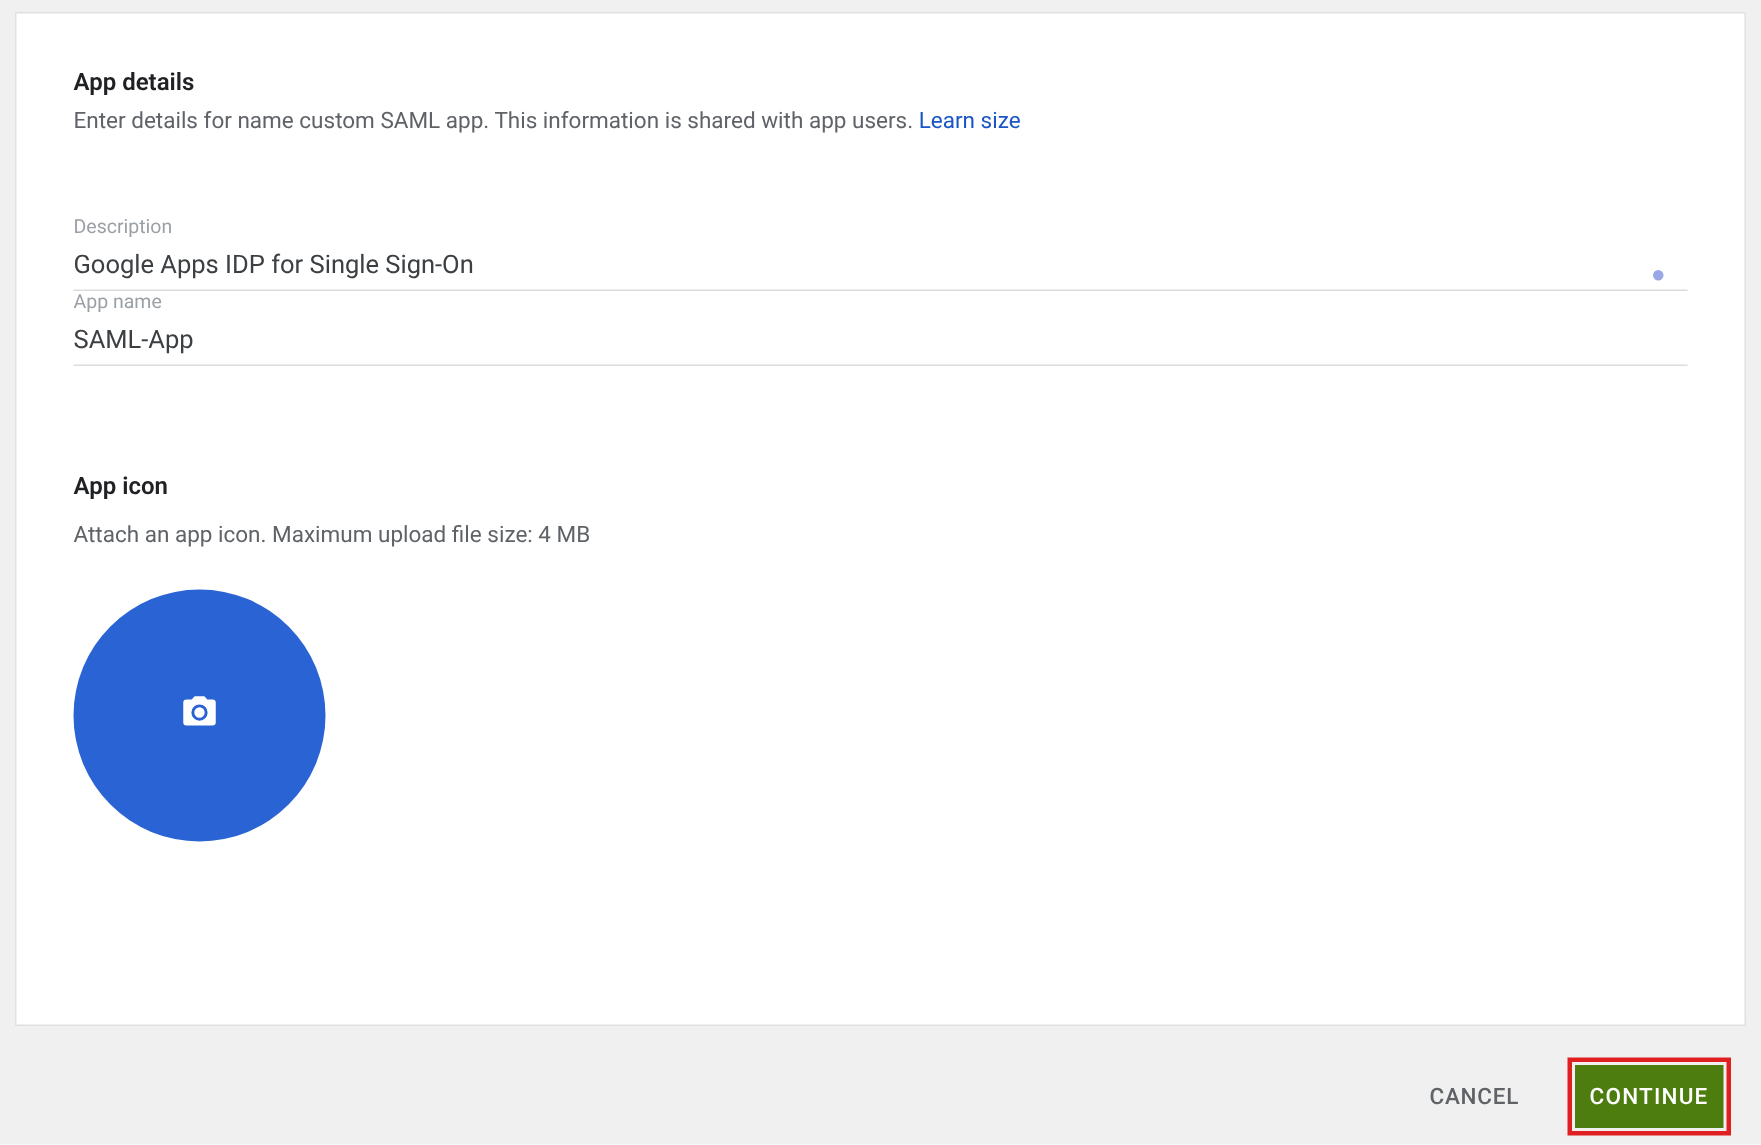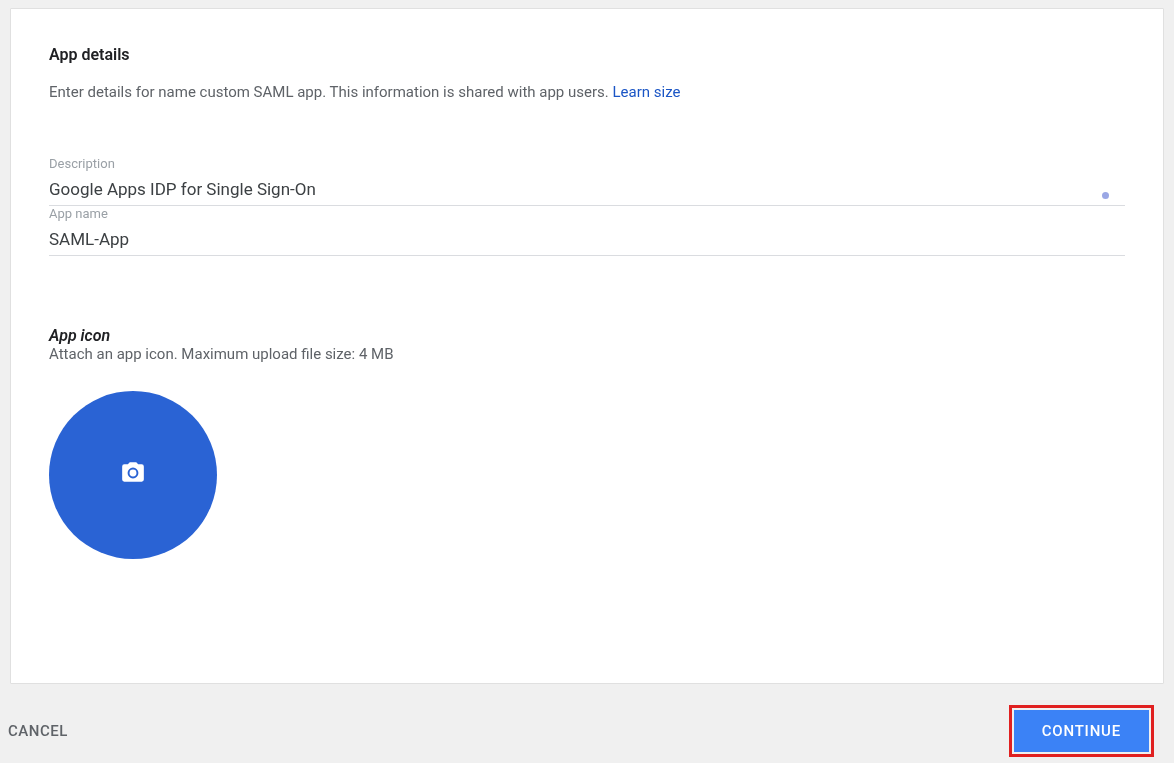--- a/index.html
+++ b/index.html
@@ -19,21 +19,21 @@
     height: 676px;
     background: #fff;
     border: 1px solid #e0e0e0;
     border-radius: 1px;
     padding: 36px 38px 24px 38px;
   }
   .section-title {
     font-size: 16px;
     font-weight: 600;
     color: #202124;
-    margin-bottom: 18px;
+    margin-bottom: 6px;
   }
   .section-sub {
     font-size: 15px;
     color: #5f6368;
     margin-bottom: 54px;
     line-height: 1.35;
   }
   .section-sub a {
     color: #1a55c5;
     text-decoration: none;
@@ -68,21 +68,21 @@
     width: 7px;
     height: 7px;
     border-radius: 50%;
     background: #9aa7e5;
   }
   .icon-section-title {
     font-size: 16px;
     font-weight: 600;
     color: #202124;
     margin-top: 55px;
-    font-style: italic;
+    margin-bottom: 14px;
   }
   .icon-sub {
     font-size: 15px;
     color: #5f6368;
     margin-bottom: 28px;
   }
   .icon-upload {
     width: 168px;
     height: 168px;
     border-radius: 50%;
@@ -93,21 +93,21 @@
     cursor: pointer;
   }
   .icon-upload svg { fill: #fff; }
   .footer {
     position: absolute;
     left: 0;
     right: 0;
     bottom: 0;
     height: 65px;
     display: flex;
-    justify-content: space-between;
+    justify-content: flex-end;
     align-items: center;
     padding-right: 20px;
     gap: 24px;
   }
   .btn-cancel {
     font-size: 15px;
     font-weight: 500;
     letter-spacing: .5px;
     color: #5f6368;
     background: none;
@@ -119,23 +119,23 @@
   .continue-wrap {
     border: 3px solid #e02020;
     padding: 2px;
     display: inline-flex;
   }
   .btn-continue {
     font-size: 15px;
     font-weight: 500;
     letter-spacing: .8px;
     color: #fff;
-    background: #3b82f6;
+    background: #4d7c0f;
     border: none;
-    padding: 12px 28px;
+    padding: 12px 10px;
     cursor: pointer;
     font-family: inherit;
   }
 </style>
 </head>
 <body>
 
 <div class="card">
 
   <h2 class="section-title">App details</h2>

